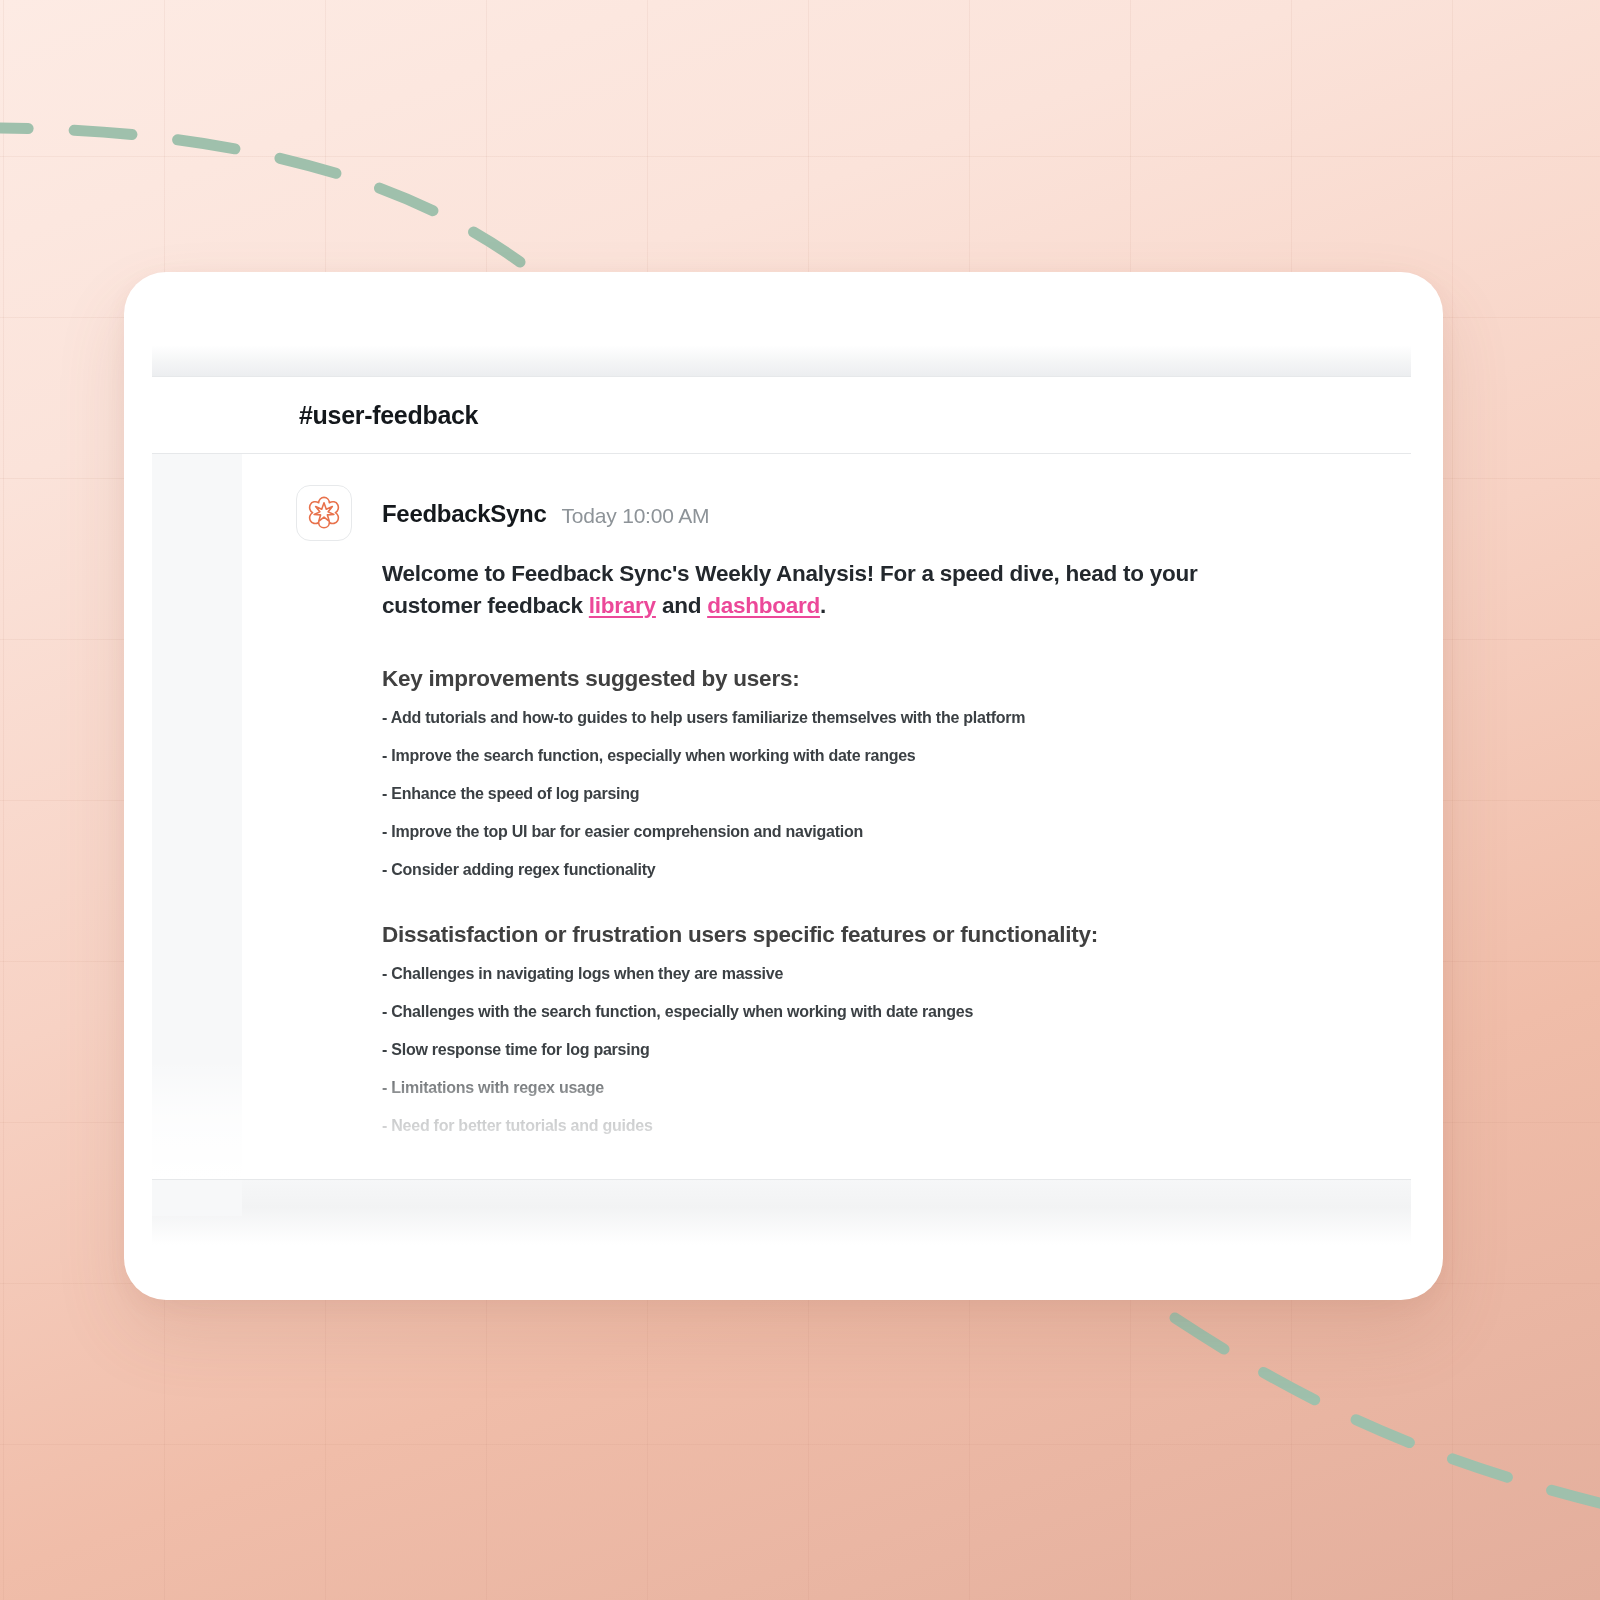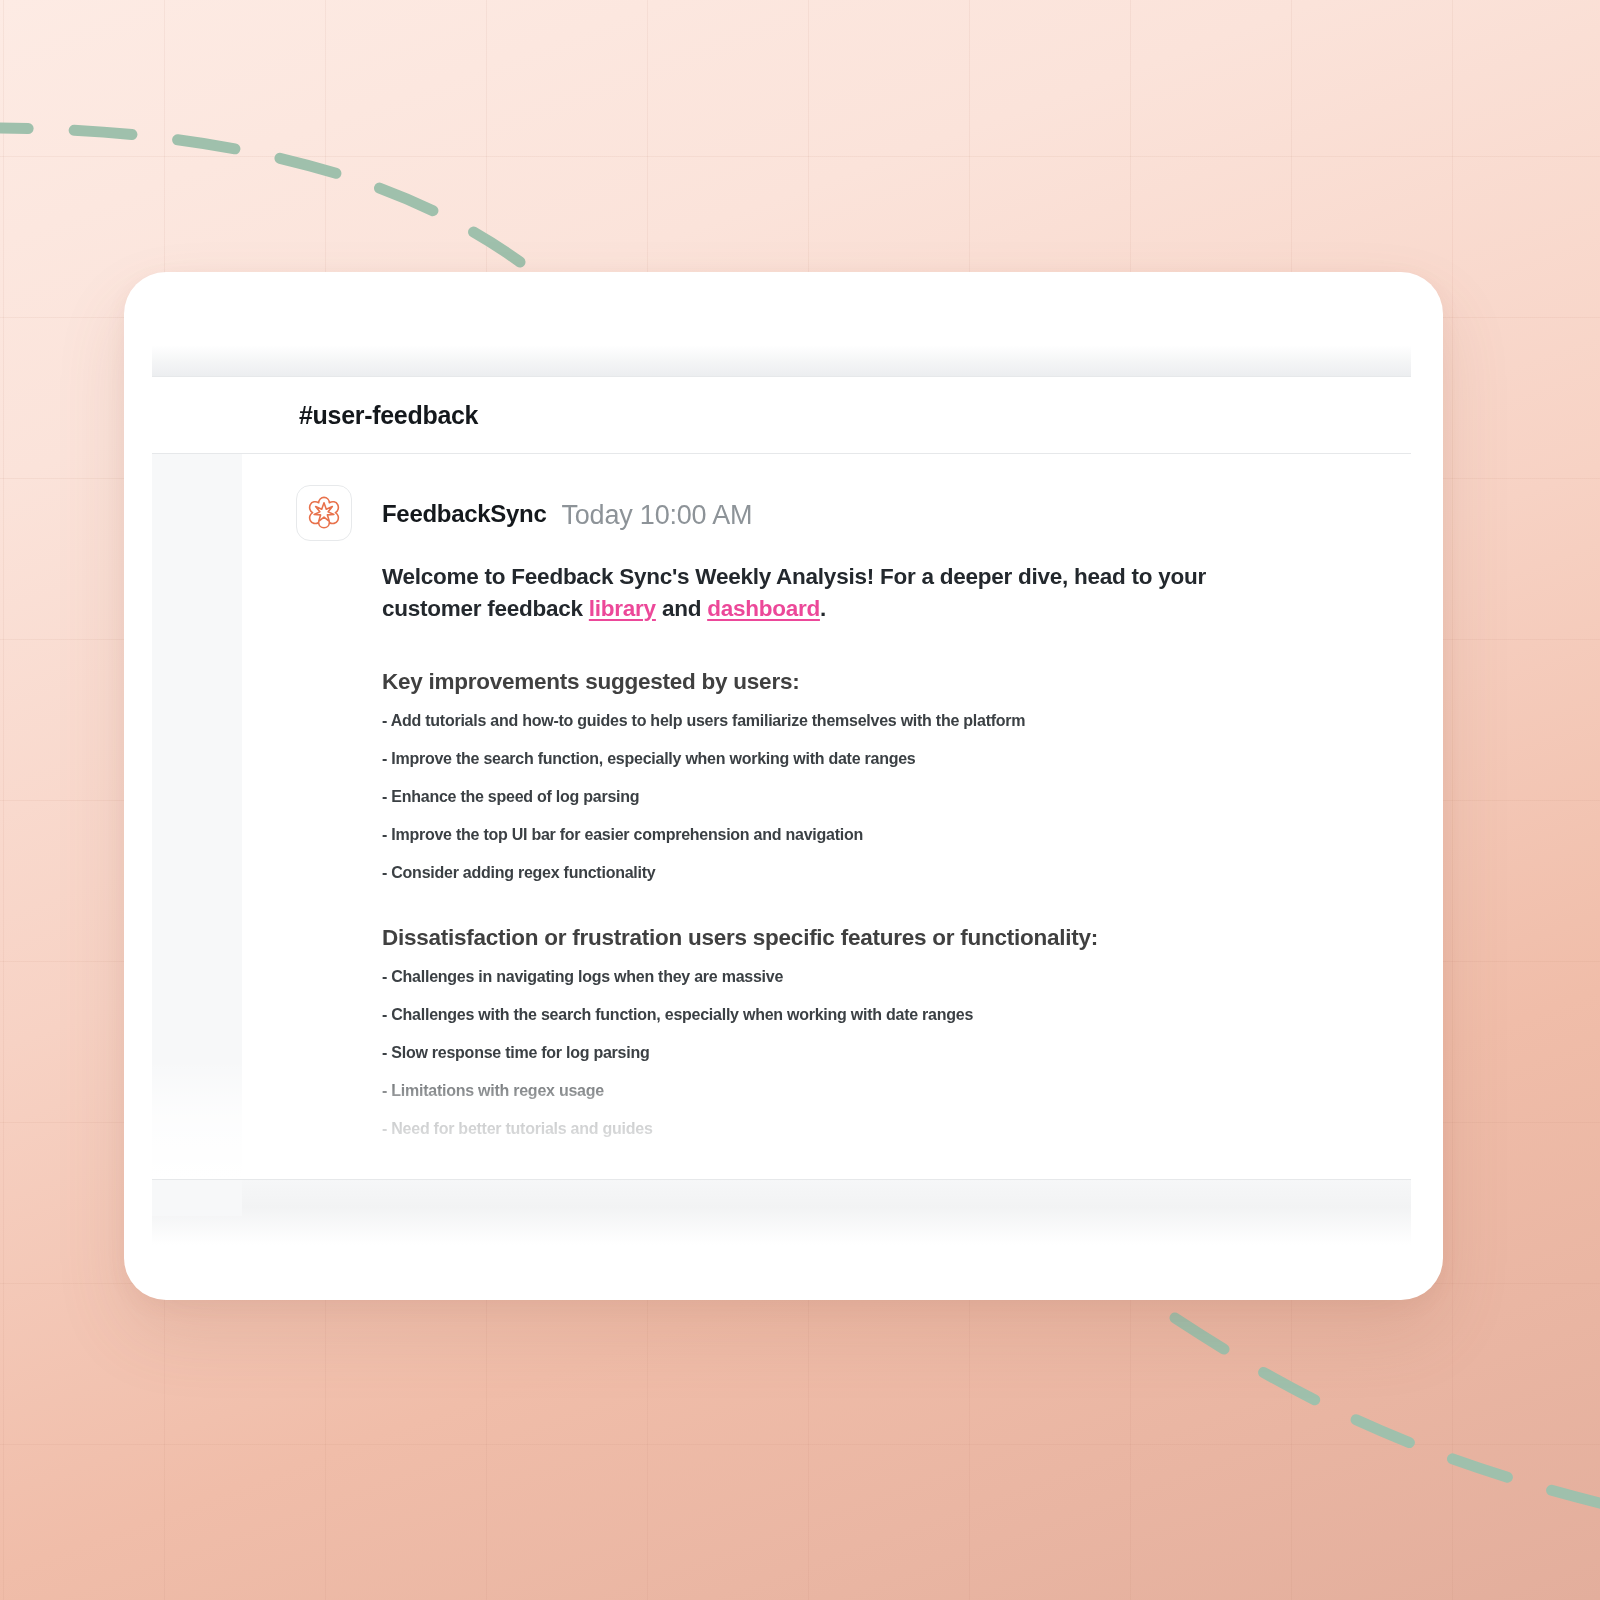--- a/index.html
+++ b/index.html
@@ -129,34 +129,34 @@
   }
 
   #msg-content {
     padding-left: 30px;
     flex: 1 1 auto;
     min-width: 0;
   }
 
   #msg-meta {
     display: flex;
-    align-items: flex-start;
+    align-items: flex-end;
     gap: 15px;
     margin-top: 17px;
   }
 
   #author {
     font-size: 24px;
     font-weight: 700;
     color: #14181c;
     letter-spacing: -0.3px;
   }
 
   #timestamp {
-    font-size: 27px;
+    font-size: 21px;
     font-weight: 400;
     color: #8d9398;
     letter-spacing: -0.2px;
   }
 
   .intro {
     margin-top: 30px;
     font-size: 22.5px;
     font-weight: 700;
     line-height: 1.42;
@@ -270,21 +270,21 @@
             </div>
 
             <div id="msg-content">
 
               <div id="msg-meta">
                 <span id="author">FeedbackSync</span>
                 <span id="timestamp">Today 10:00 AM</span>
               </div>
 
               <p class="intro">
-                <span>Welcome to Feedback Sync's Weekly Analysis! For a deeper dive, head to your customer feedback </span><a href="#">library</a><span> and </span><a href="#">dashboard</a><span>.</span>
+                <span>Welcome to Feedback Sync's Weekly Analysis! For a speed dive, head to your customer feedback </span><a href="#">library</a><span> and </span><a href="#">dashboard</a><span>.</span>
               </p>
 
               <div class="section">
                 <div class="section-title">Key improvements suggested by users:</div>
                 <div class="bullet">- Add tutorials and how-to guides to help users familiarize themselves with the platform</div>
                 <div class="bullet">- Improve the search function, especially when working with date ranges</div>
                 <div class="bullet">- Enhance the speed of log parsing</div>
                 <div class="bullet">- Improve the top UI bar for easier comprehension and navigation</div>
                 <div class="bullet">- Consider adding regex functionality</div>
               </div>

